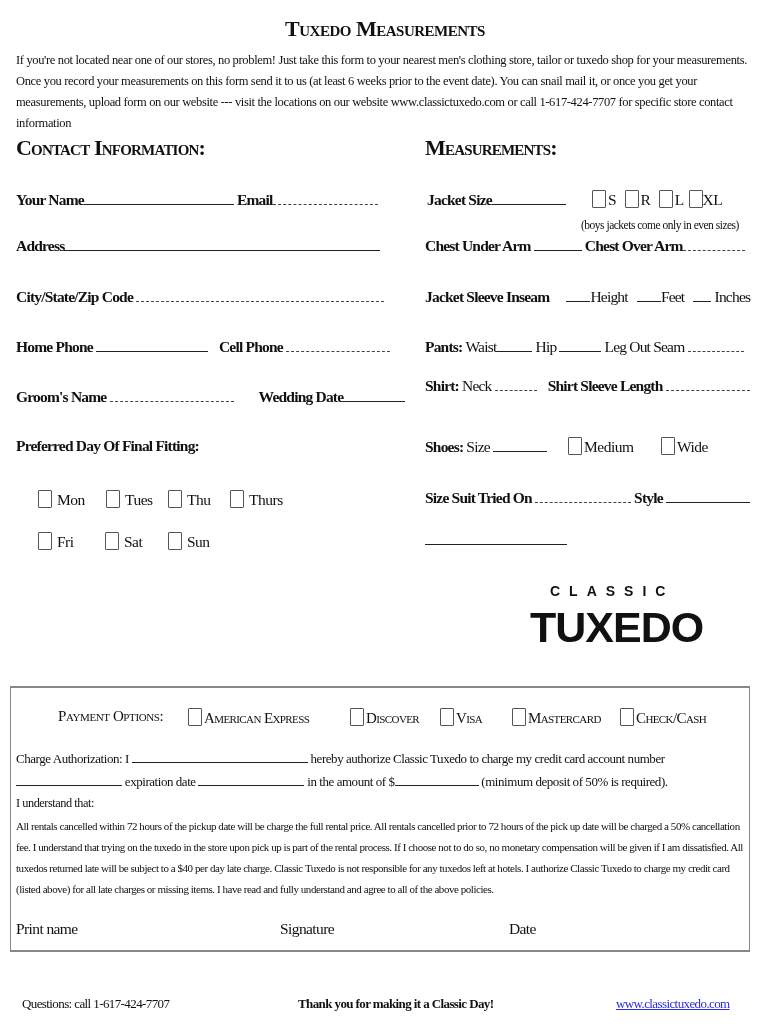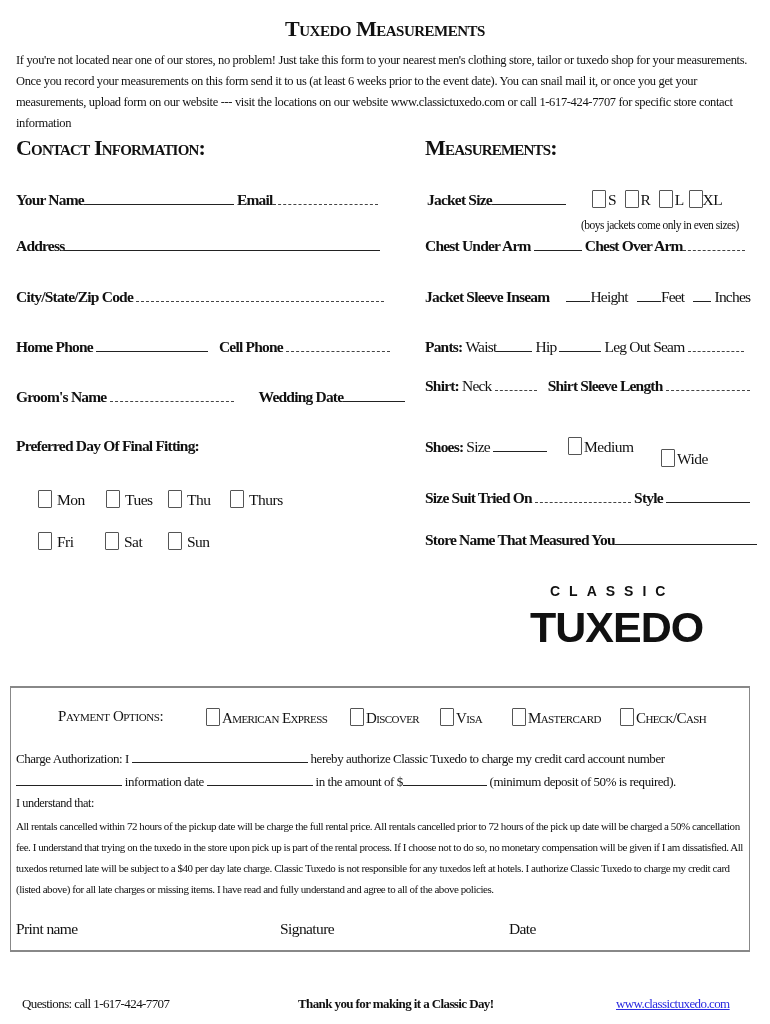--- a/index.html
+++ b/index.html
@@ -145,53 +145,53 @@
   <span style="margin-left:8px;">Shirt Sleeve Length</span>
   <span class="dline" style="width:84px;"></span>
 </div>
 
 <div class="abs lbl" style="left:425px;top:437px;">
   <span>Shoes:</span>
   <span class="lbl-n">Size</span>
   <span class="line" style="width:54px;"></span>
 </div>
 <div class="abs day" style="left:568px;top:437px;"><span class="cb" style="margin-right:2px;"></span><span>Medium</span></div>
-<div class="abs day" style="left:661px;top:437px;margin-top:12px;"><span class="cb" style="margin-right:2px;"></span><span>Wide</span></div>
+<div class="abs day" style="left:661px;top:437px;"><span class="cb" style="margin-right:2px;"></span><span>Wide</span></div>
 
 <div class="abs lbl" style="left:425px;top:488px;">
   <span>Size Suit Tried On</span>
   <span class="dline" style="width:96px;"></span>
   <span>Style</span>
   <span class="line" style="width:84px;"></span>
 </div>
 
 <div class="abs lbl" style="left:425px;top:530px;">
-  <span>Store Name That Measured You</span><span class="line" style="width:142px;"></span>
+  <span class="line" style="width:142px;"></span>
 </div>
 
 <div class="abs logo-classic">CLASSIC</div>
 <div class="abs logo-tuxedo">TUXEDO</div>
 
 <div class="abs payment-box"></div>
 
 <div class="abs pay-head" style="left:58px;top:708px;">Payment  Options:</div>
-<div class="abs pay-opt" style="left:206px;top:708px;"><span class="cb" style="margin-right:2px;"></span><span>American Express</span></div>
+<div class="abs pay-opt" style="left:188px;top:708px;"><span class="cb" style="margin-right:2px;"></span><span>American Express</span></div>
 <div class="abs pay-opt" style="left:350px;top:708px;"><span class="cb" style="margin-right:2px;"></span><span>Discover</span></div>
 <div class="abs pay-opt" style="left:440px;top:708px;"><span class="cb" style="margin-right:2px;"></span><span>Visa</span></div>
 <div class="abs pay-opt" style="left:512px;top:708px;"><span class="cb" style="margin-right:2px;"></span><span>Mastercard</span></div>
 <div class="abs pay-opt" style="left:620px;top:708px;"><span class="cb" style="margin-right:2px;"></span><span>Check/Cash</span></div>
 
 <div class="abs small" style="left:16px;top:751px;">
   <span>Charge Authorization:  I</span>
   <span class="line" style="width:176px;height:11px;"></span>
   <span>hereby authorize Classic Tuxedo to charge my credit card account number</span>
 </div>
 <div class="abs small" style="left:16px;top:774px;">
   <span class="line" style="width:106px;height:11px;"></span>
-  <span>information date</span>
+  <span>expiration date</span>
   <span class="line" style="width:106px;height:11px;"></span>
   <span>in the amount of $</span><span class="line" style="width:84px;height:11px;"></span>
   <span>(minimum deposit of 50% is required).</span>
 </div>
 <div class="abs small" style="left:16px;top:796px;font-size:12.3px;">I understand that:</div>
 <div class="abs terms">All rentals cancelled within 72 hours of the pickup date will be charge the full rental price.  All rentals cancelled prior to 72 hours of the pick up date will be charged a 50% cancellation fee. I understand that trying on the tuxedo in the store upon pick up is part of the rental process.  If I choose not to do so, no monetary compensation will be given if I am dissatisfied. All tuxedos returned late will be subject to a $40 per day late charge.  Classic Tuxedo is not responsible for any tuxedos left at hotels.  I authorize Classic Tuxedo to charge my credit card (listed above) for all late charges or missing items.  I have read and fully understand and agree to all of the above policies.</div>
 
 <div class="abs" style="left:16px;top:920px;font-size:15.5px;letter-spacing:-0.6px;">Print name</div>
 <div class="abs" style="left:280px;top:920px;font-size:15.5px;letter-spacing:-0.6px;">Signature</div>
 <div class="abs" style="left:509px;top:920px;font-size:15.5px;letter-spacing:-0.6px;">Date</div>

